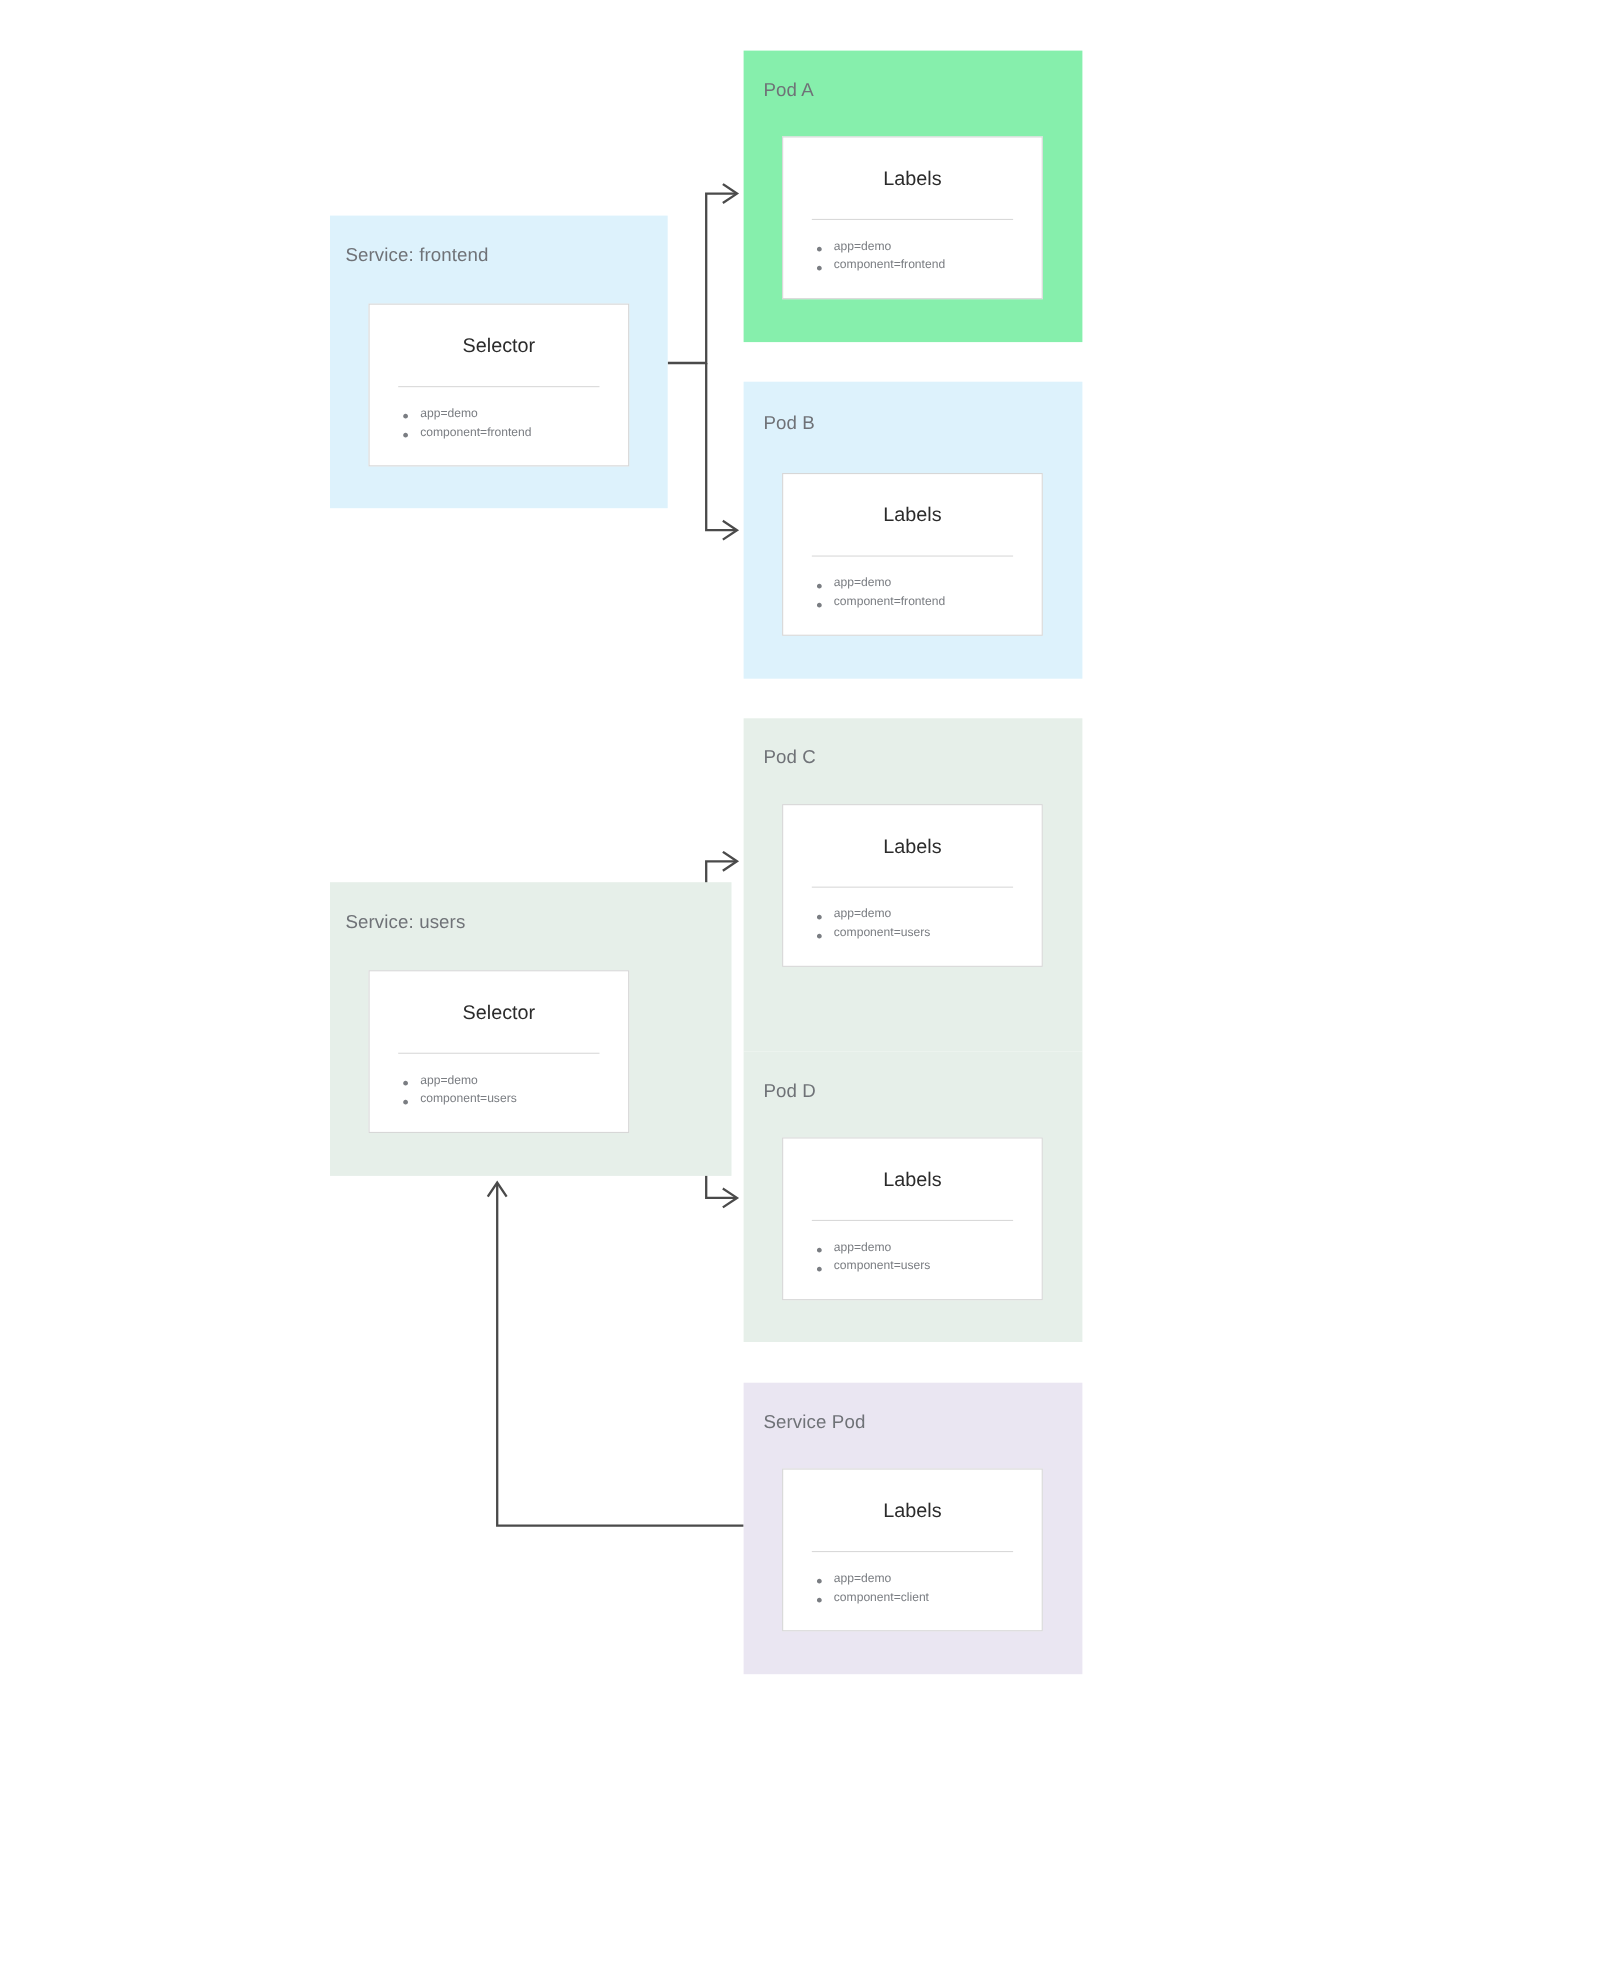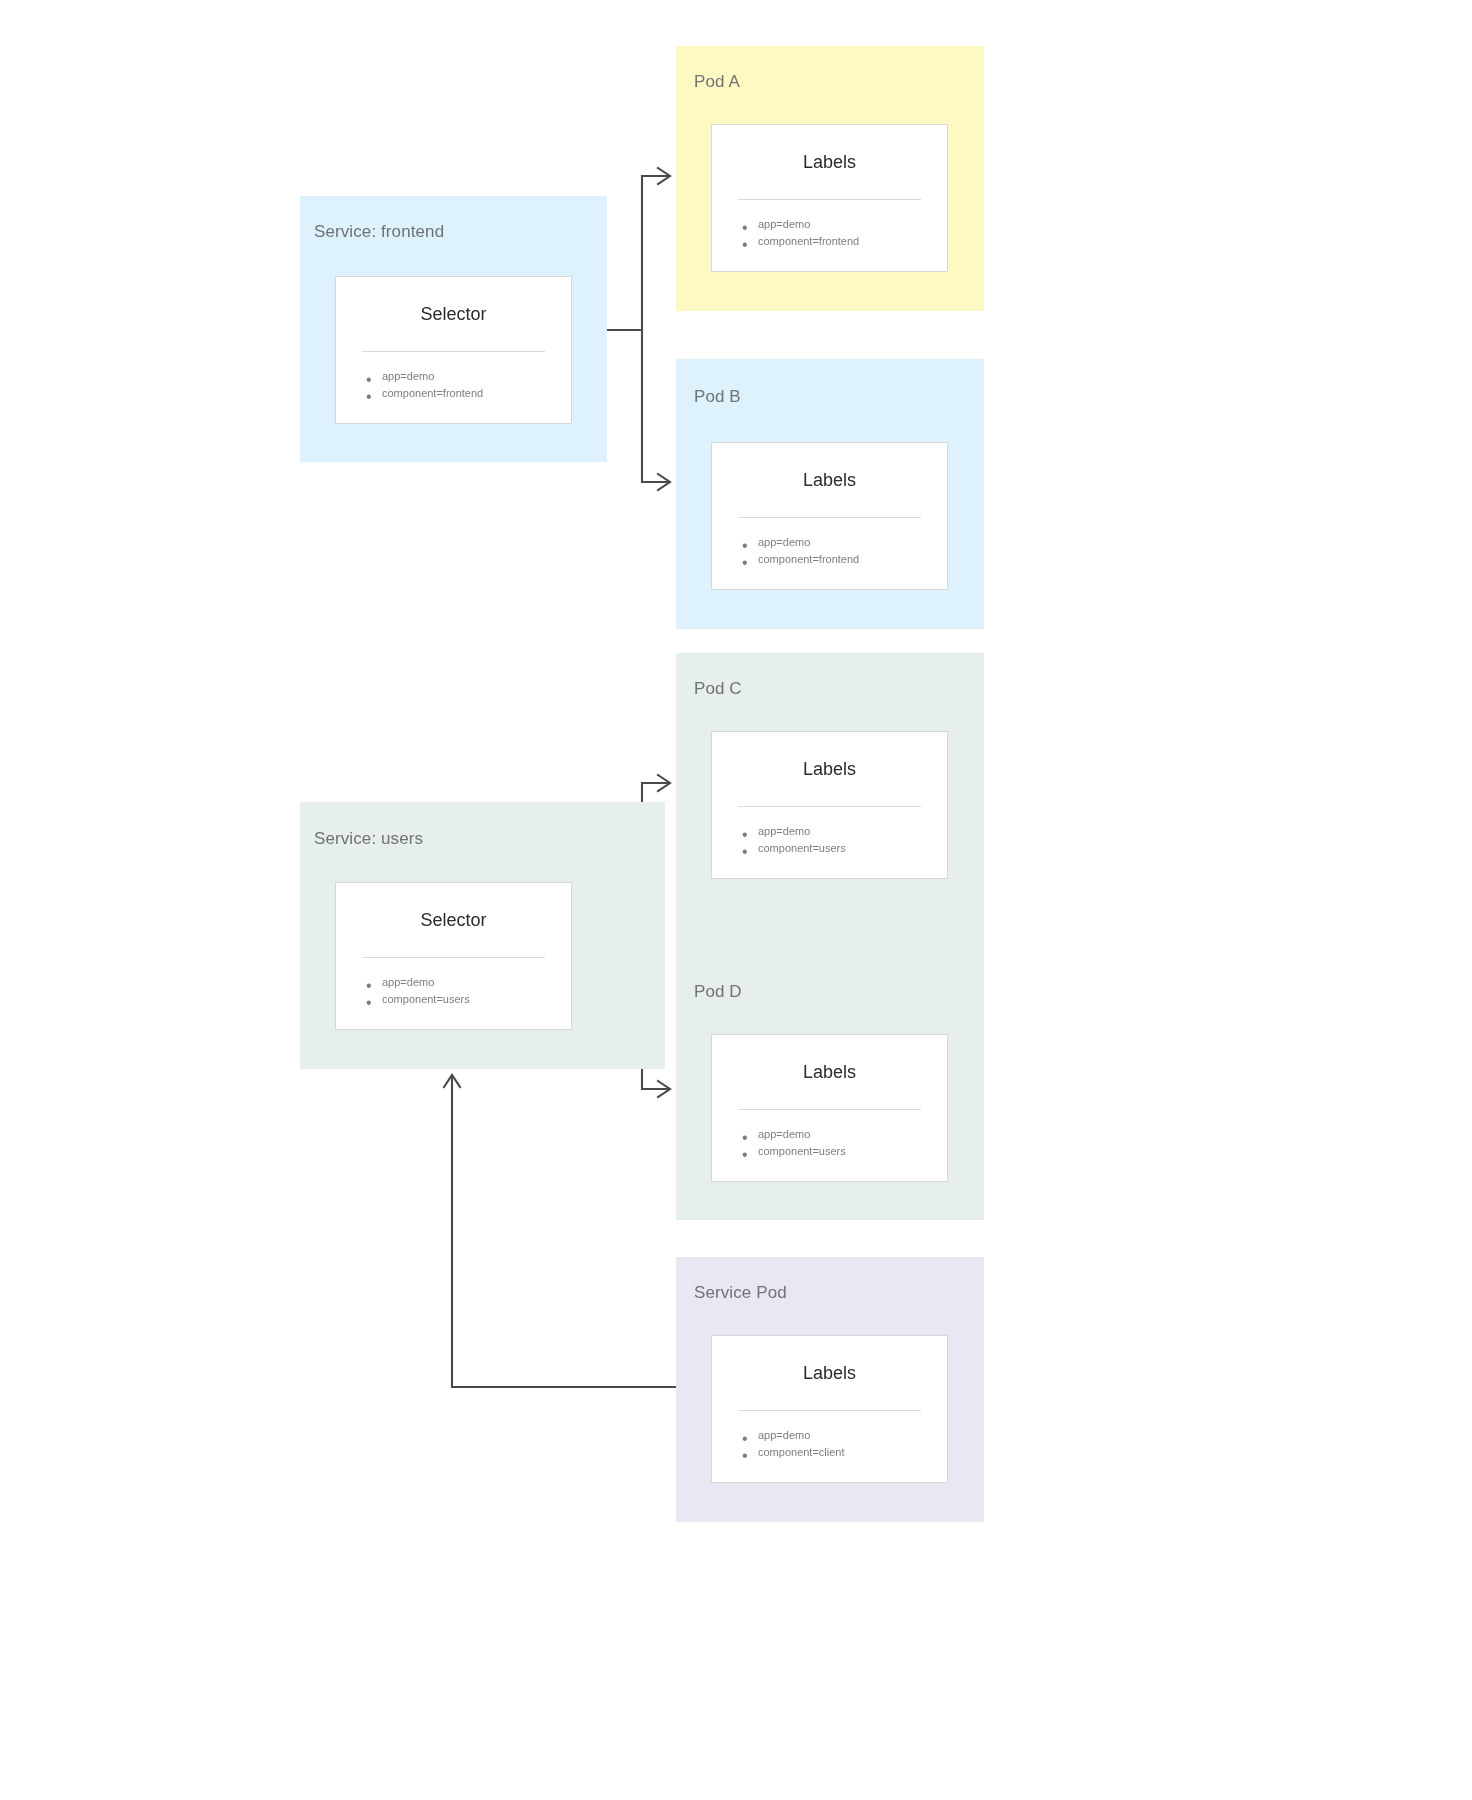--- a/index.html
+++ b/index.html
@@ -99,33 +99,33 @@
     <div class="card" style="left:35px;top:80px;width:237px;height:148px;">
       <div class="card-title">Selector</div>
       <div class="card-rule"></div>
       <ul class="card-list">
         <li>app=demo</li>
         <li>component=frontend</li>
       </ul>
     </div>
   </div>
 
-  <div class="group" style="left:676px;top:46px;width:308px;height:265px;background:#fef9c3;">
+  <div class="group" style="left:676px;top:46px;width:308px;height:265px;background:#86efac;">
     <div class="group-title" style="left:18px;top:26px;">Pod A</div>
     <div class="card" style="left:35px;top:78px;width:237px;height:148px;">
       <div class="card-title">Labels</div>
       <div class="card-rule"></div>
       <ul class="card-list">
         <li>app=demo</li>
         <li>component=frontend</li>
       </ul>
     </div>
   </div>
 
-  <div class="group" style="left:676px;top:347px;width:308px;height:270px;background:#ddf2fc;margin-top:12px;">
+  <div class="group" style="left:676px;top:347px;width:308px;height:270px;background:#ddf2fc;">
     <div class="group-title" style="left:18px;top:28px;">Pod B</div>
     <div class="card" style="left:35px;top:83px;width:237px;height:148px;">
       <div class="card-title">Labels</div>
       <div class="card-rule"></div>
       <ul class="card-list">
         <li>app=demo</li>
         <li>component=frontend</li>
       </ul>
     </div>
   </div>

